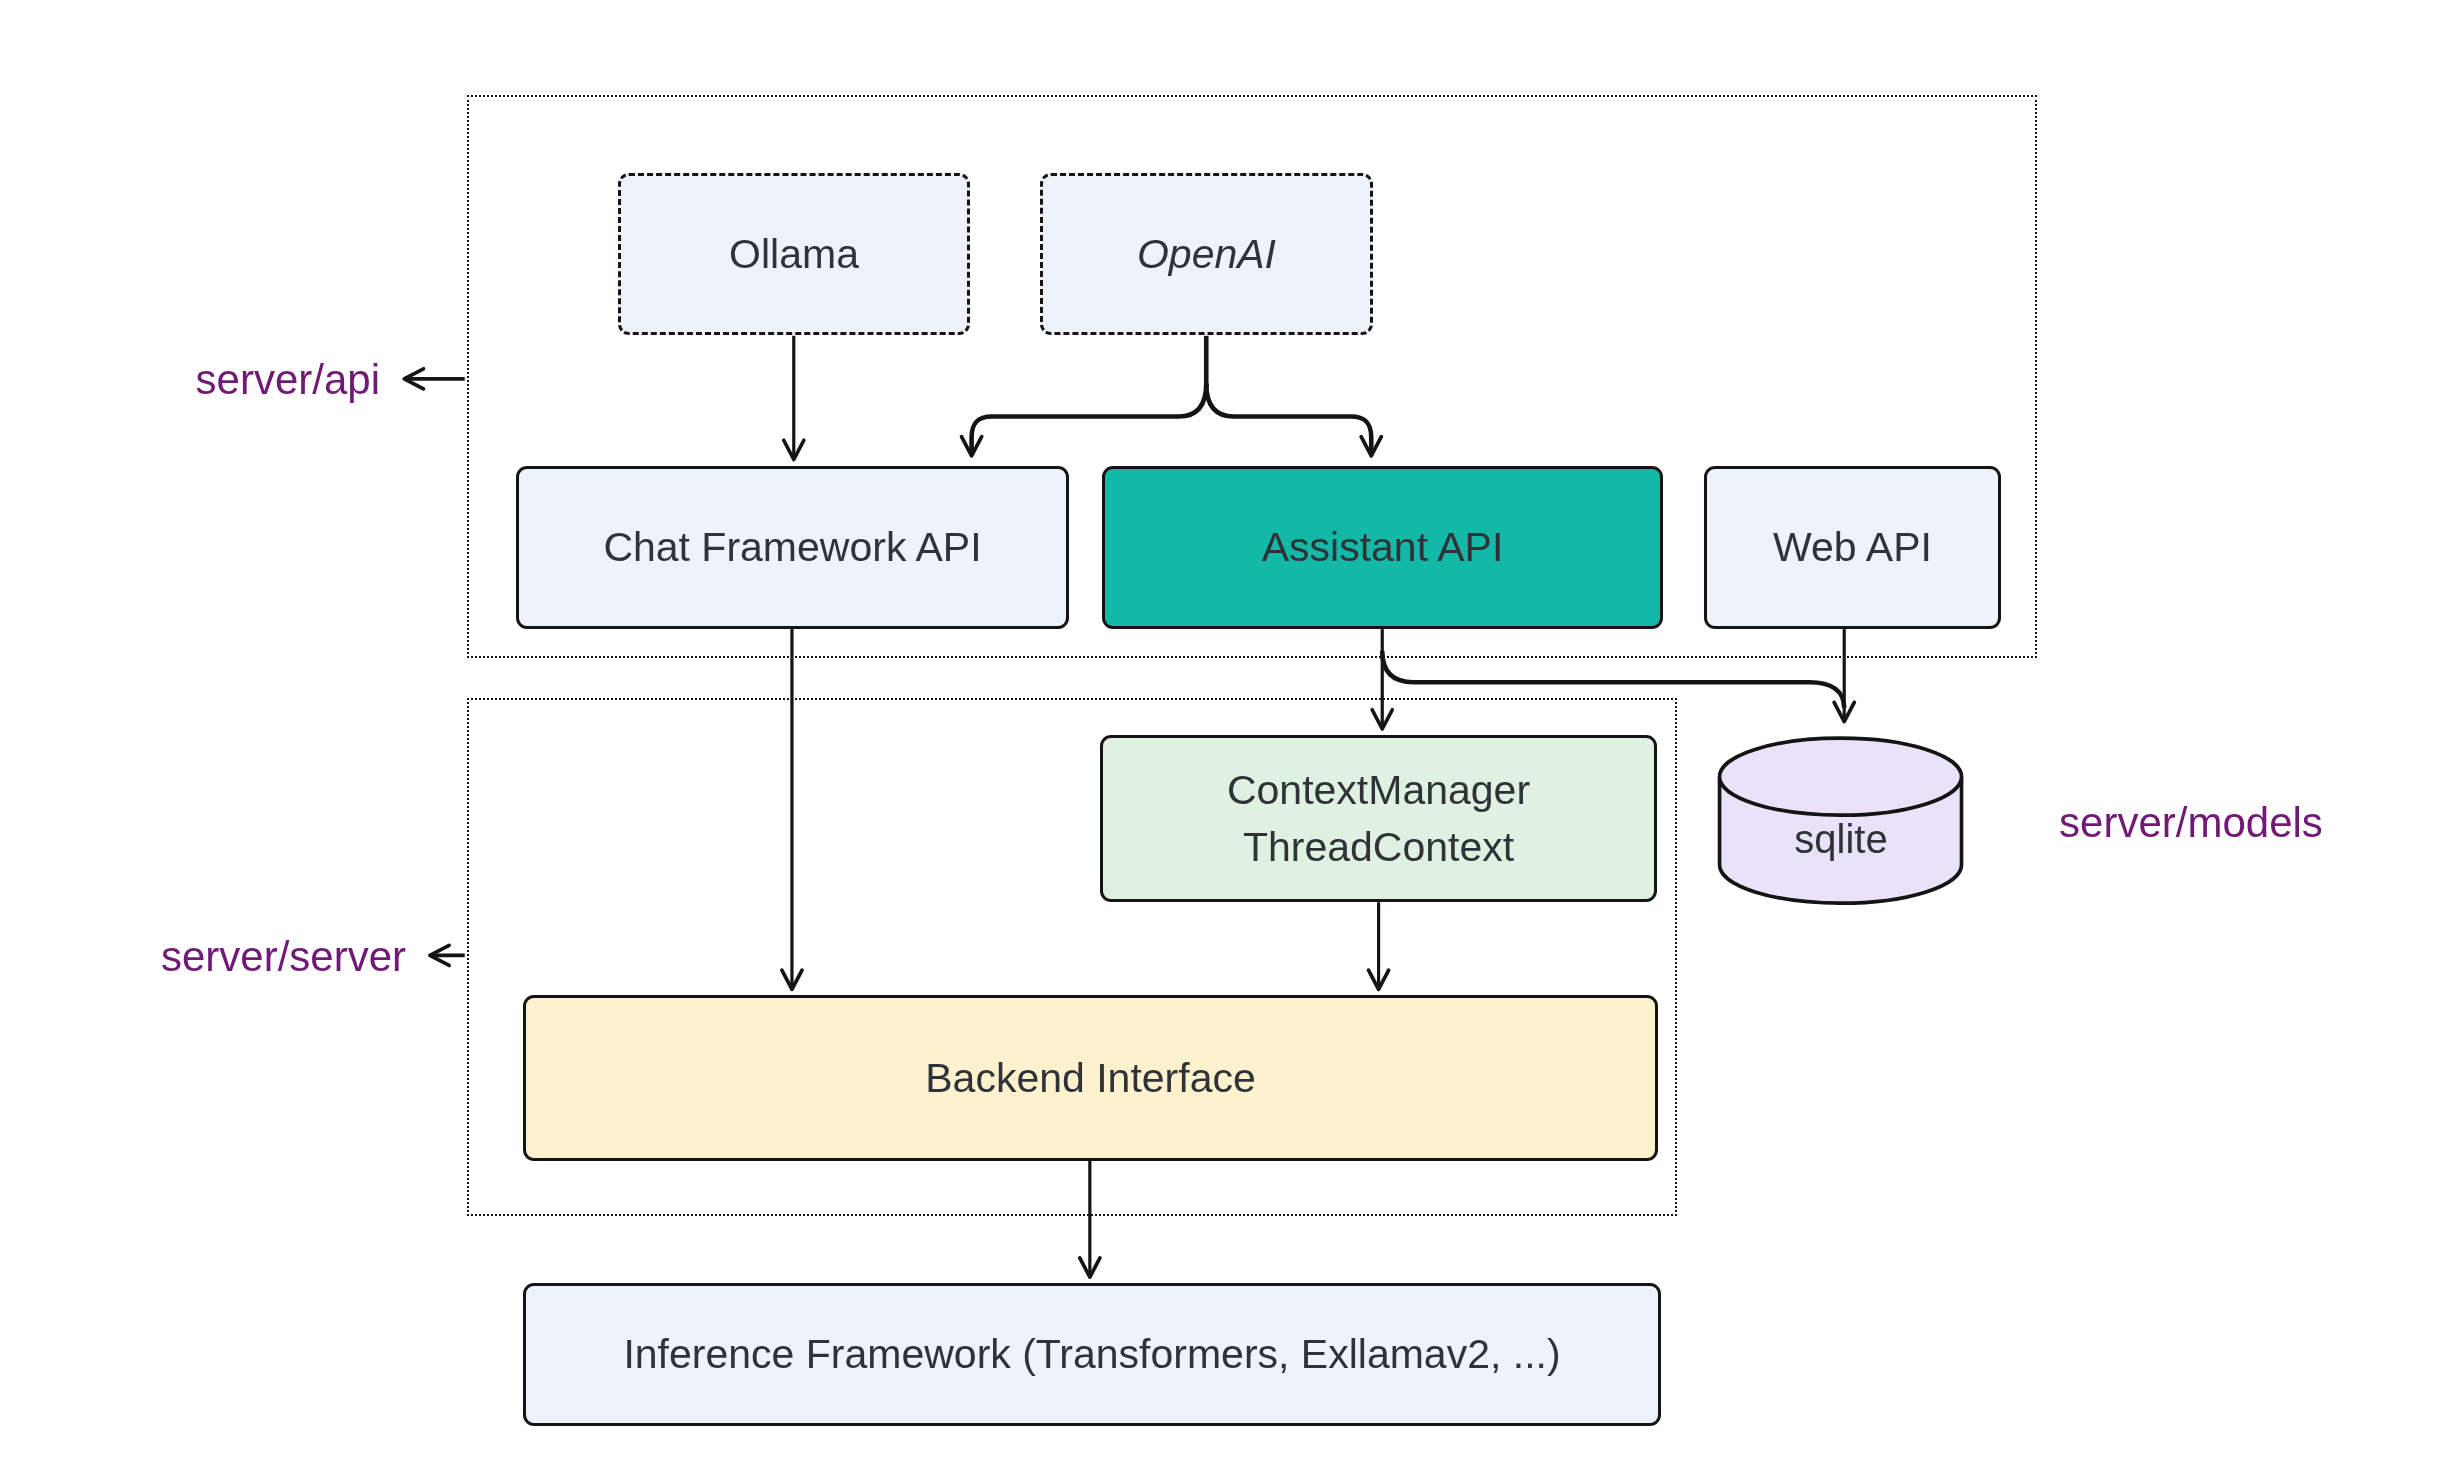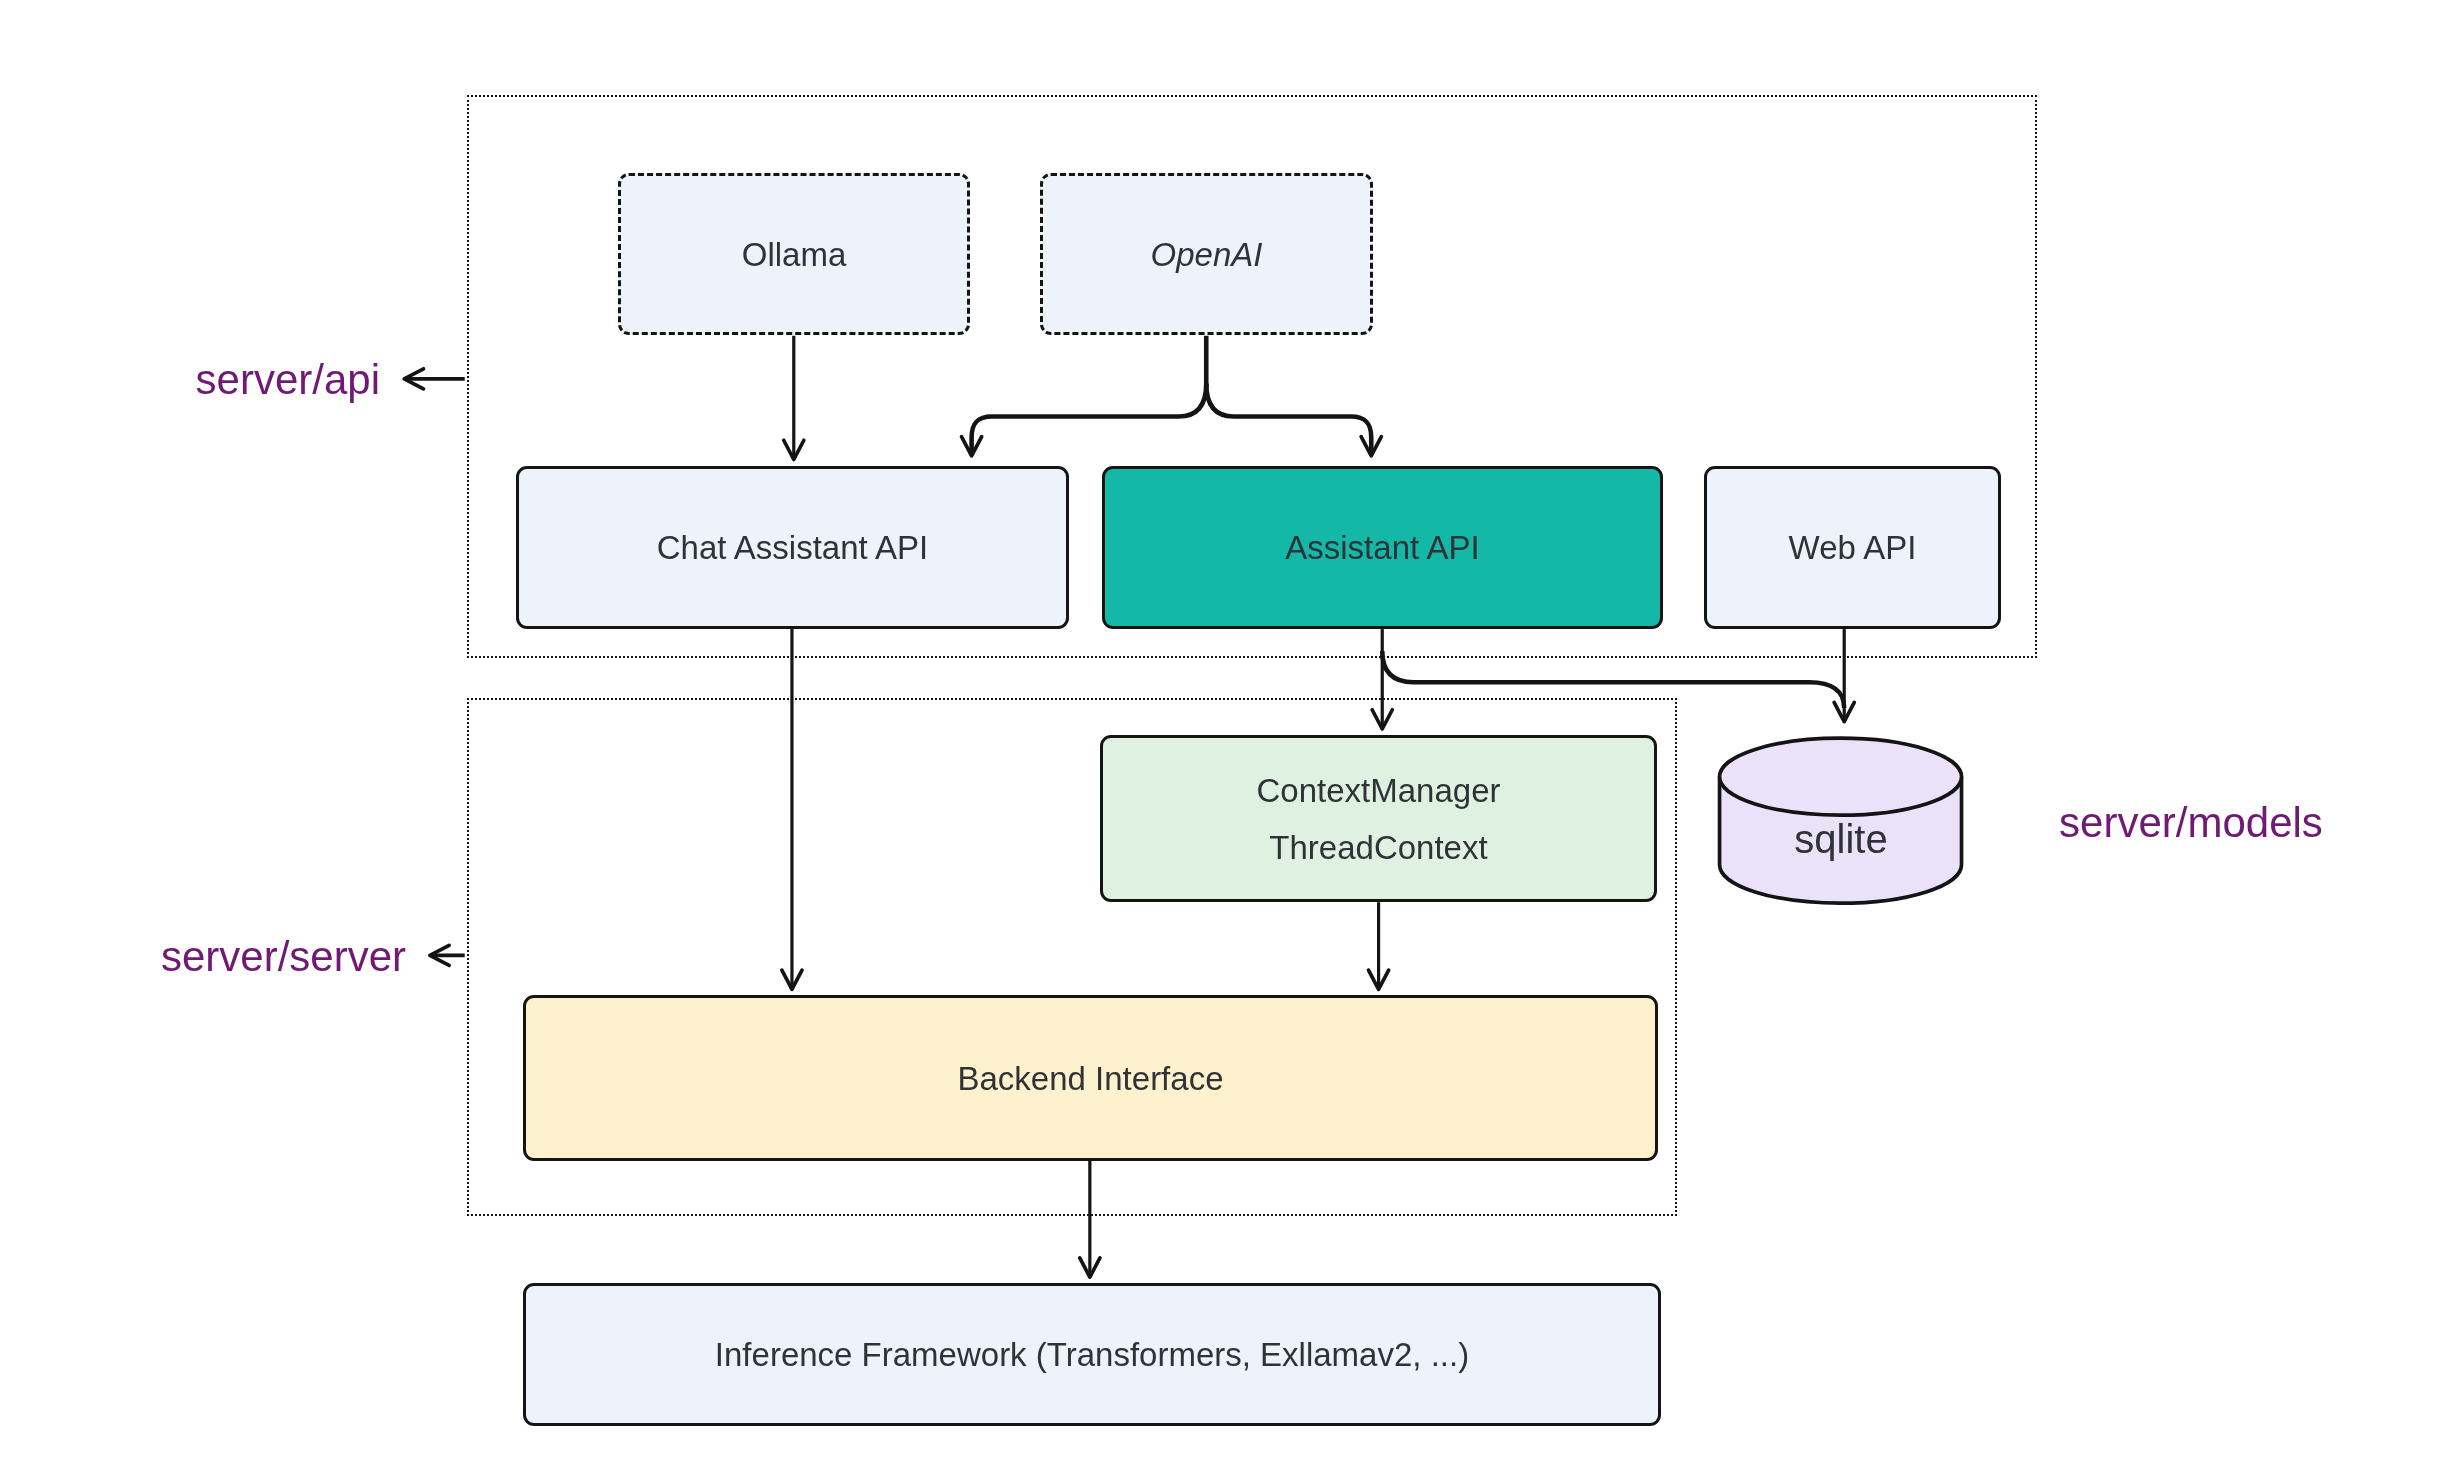--- a/index.html
+++ b/index.html
@@ -28,21 +28,21 @@
   .node {
     position: absolute;
     box-sizing: border-box;
     border: 3.7px solid #141414;
     border-radius: 11px;
     display: flex;
     flex-direction: column;
     align-items: center;
     justify-content: center;
     text-align: center;
-    font-size: 33px;
+    font-size: 41px;
     line-height: 57px;
     color: #2f3337;
   }
   .node.dashed { border-style: dashed; }
   .ext-label {
     position: absolute;
     font-size: 42px;
     line-height: 51px;
     display: flex;
     align-items: center;
@@ -102,21 +102,21 @@
     <g>
       <path d="M1876,847 L1876,943 A132,42 0 0 0 2140,943 L2140,847" stroke-width="4" fill="#eae2f8" stroke="#141414"></path>
       <ellipse cx="2008" cy="847" rx="132" ry="42" stroke-width="4" fill="#eae2f8" stroke="#141414"></ellipse>
     </g>
   </svg>
 
   <div class="node dashed" style="left: 618px; top: 173px; width: 352px; height: 162px; background-color: rgb(237, 242, 251);">Ollama</div>
 
   <div class="node dashed" style="left: 1040px; top: 173px; width: 333px; height: 162px; background-color: rgb(237, 242, 251); font-style: italic;">OpenAI</div>
 
-  <div class="node" style="left: 516px; top: 466px; width: 553px; height: 163px; background-color: rgb(237, 242, 251);">Chat Assistant API</div>
+  <div class="node" style="left: 516px; top: 466px; width: 553px; height: 163px; background-color: rgb(237, 242, 251);">Chat Framework API</div>
 
   <div class="node" style="left: 1102px; top: 466px; width: 561px; height: 163px; background-color: #14b8a6;">Assistant API</div>
 
   <div class="node" style="left: 1704px; top: 466px; width: 297px; height: 163px; background-color: rgb(237, 242, 251);">Web API</div>
 
   <div class="node" style="left: 1100px; top: 735px; width: 557px; height: 167px; background-color: rgb(223, 242, 225);">
     <span>ContextManager</span>
     <span>ThreadContext</span>
   </div>
 

